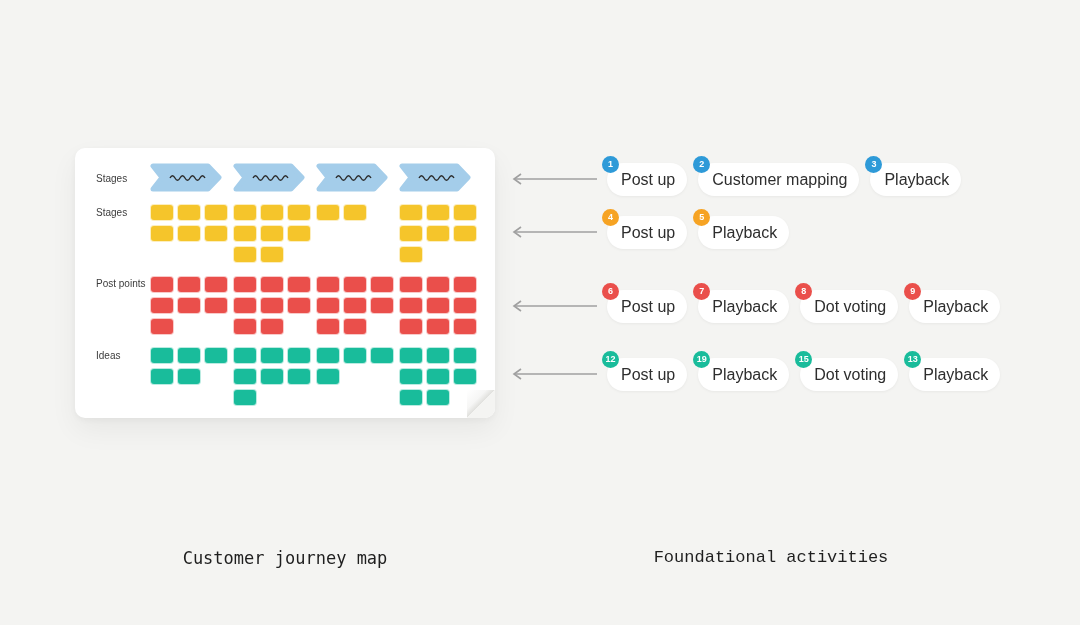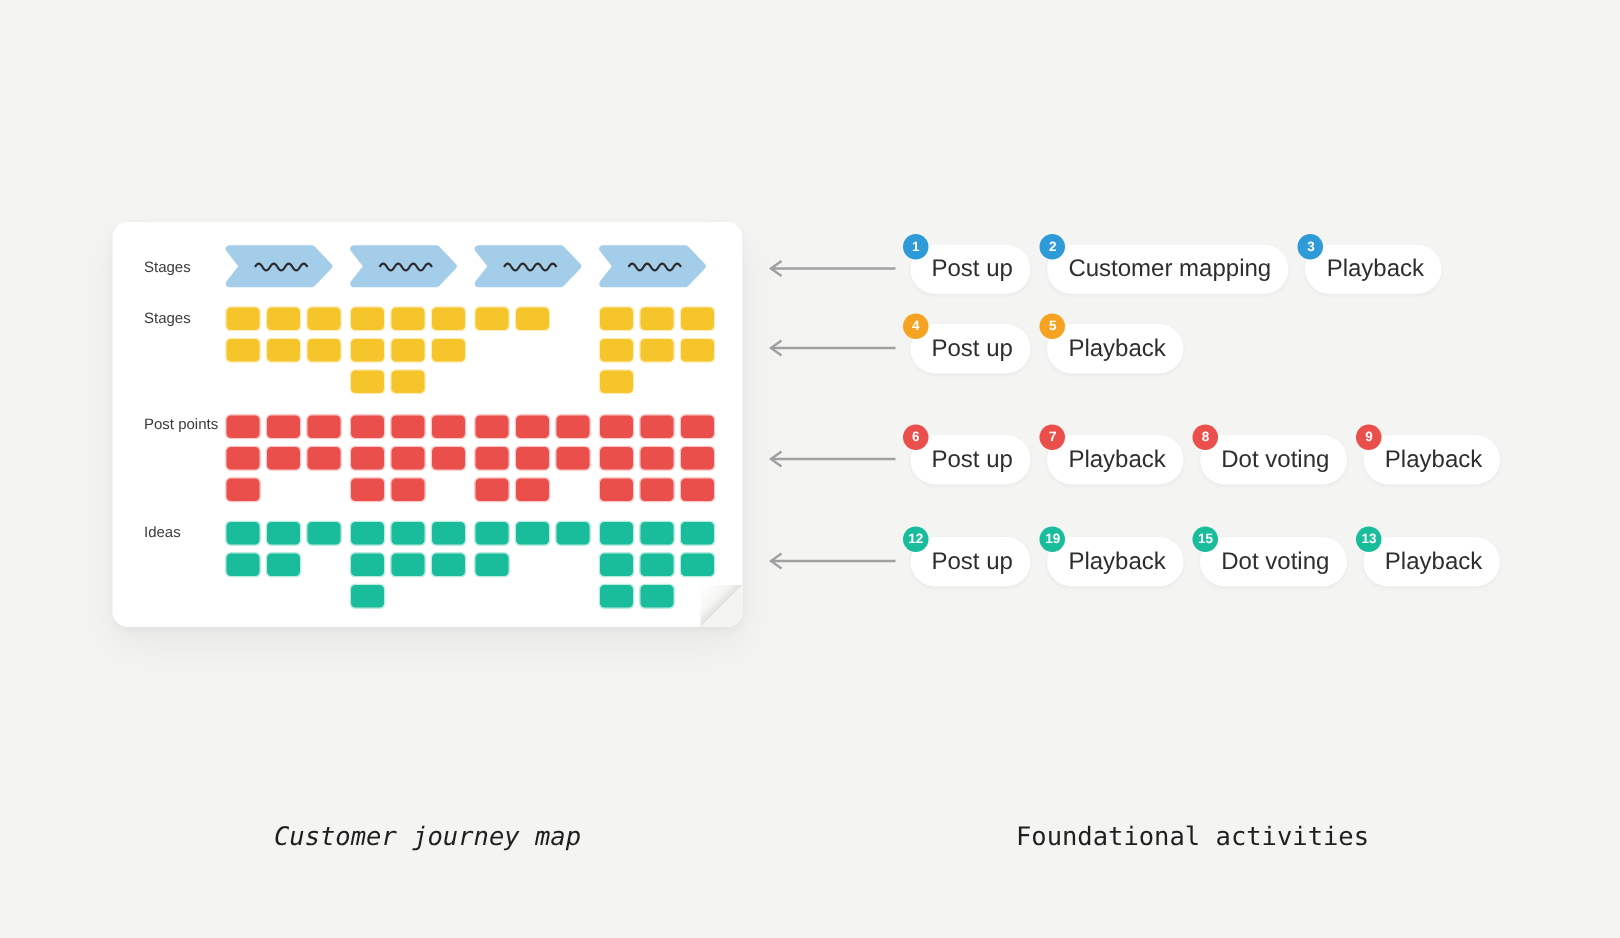--- a/index.html
+++ b/index.html
@@ -62,22 +62,22 @@
     border-radius:50%; color:#ffffff; font-size:9px; font-weight:bold;
     line-height:17px; text-align:center;
   }
 
   
   .caption {
     position:absolute; top:548px; text-align:center;
     font-family:"DejaVu Sans Mono", monospace;
     font-size:17px; color:#1f1f1f;
   }
-  .caption-left { left:75px; width:420px;font-style:italic; }
-  .caption-right { left:600px; width:390px; }
+  .caption-left { left:75px; width:420px; }
+  .caption-right { left:576px; width:390px;font-family:Liberation Mono, monospace; }
 </style>
 </head>
 <body>
 
 <div class="card">
   <div class="jm-label lbl-stages">Stages</div>
   <div class="stages-row">
       <svg width="74" height="29" viewBox="0 0 74 29">
        <path d="M3 3 L58 3 L69 14.5 L58 26 L3 26 L12 14.5 Z" fill="#a4cdea" stroke="#a4cdea" stroke-width="5" stroke-linejoin="round"></path>
        <path d="M20 15 q2.5 -4.5 5 0 t5 0 t5 0 t5 0 t5 0 t5 0 t5 0" fill="none" stroke="#2b2b2b" stroke-width="1.4"></path>

